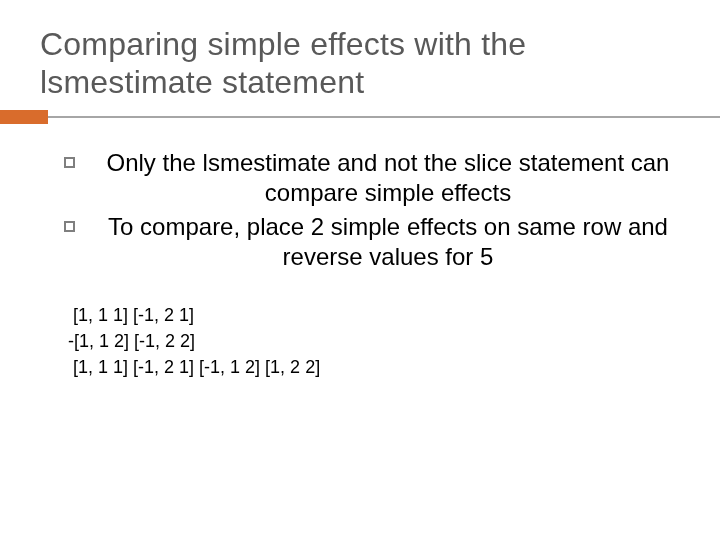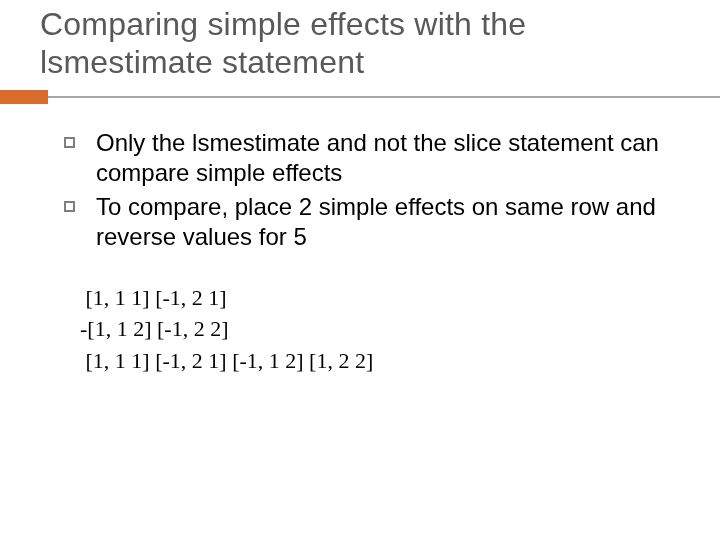--- a/index.html
+++ b/index.html
@@ -1,21 +1,21 @@
 <!DOCTYPE html>
 <html><head>
 <meta charset="utf-8">
 <style>
   * { margin: 0; padding: 0; box-sizing: border-box; }
   html, body { width: 720px; height: 540px; background: #fff; font-family: Arial, Helvetica, sans-serif; }
   .slide {
     width: 720px;
     height: 540px;
     position: relative;
-    padding: 6px 40px 0 40px;
+    padding: 26px 40px 0 40px;
   }
   .title {
     font-size: 32px;
     line-height: 1.18;
     color: #595959;
     font-weight: 400;
     letter-spacing: 0.2px;
     margin-bottom: 8px;
   }
   .accent-row {
@@ -48,37 +48,38 @@
     list-style: none;
     margin-bottom: 30px;
   }
   ul.bullets li {
     position: relative;
     padding-left: 32px;
     font-size: 24px;
     line-height: 1.25;
     color: #000;
     margin-bottom: 4px;
+    text-align: center;
   }
   ul.bullets li .sq {
     position: absolute;
     left: 0;
     top: 9px;
     width: 11px;
     height: 11px;
     border: 2px solid #7f7f7f;
     background: transparent;
   }
   .code {
-    font-family: Liberation Serif, serif;
-    font-size: 22px;
+    font-family: Liberation Sans, sans-serif;
+    font-size: 18px;
     line-height: 1.45;
     white-space: pre;
     color: #000;
-    margin-left: 16px;
+    margin-left: 4px;
   }
 </style>
 </head>
 <body>
 
 <div class="slide">
 
   <h1 class="title">Comparing simple effects with the lsmestimate statement</h1>
 
   <div class="accent-row">

